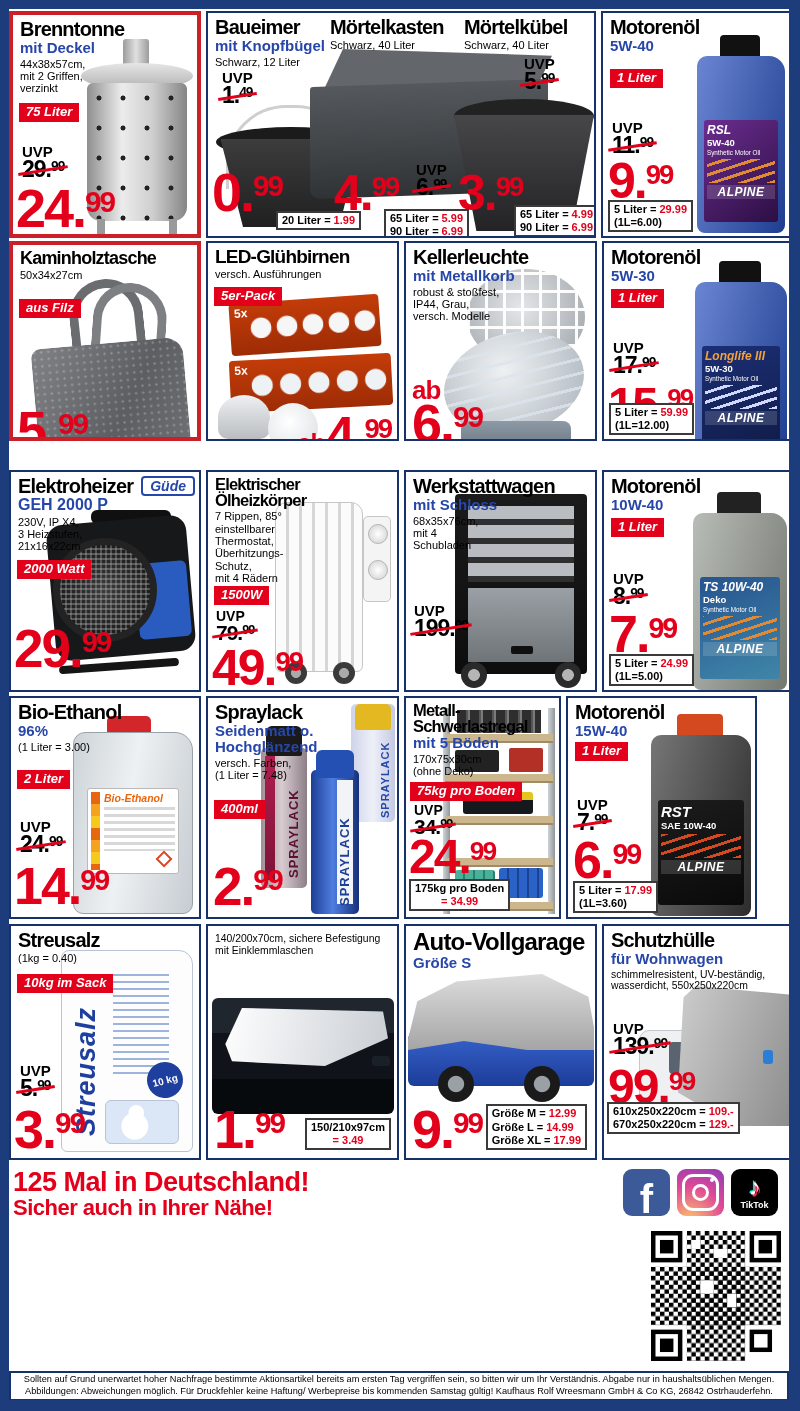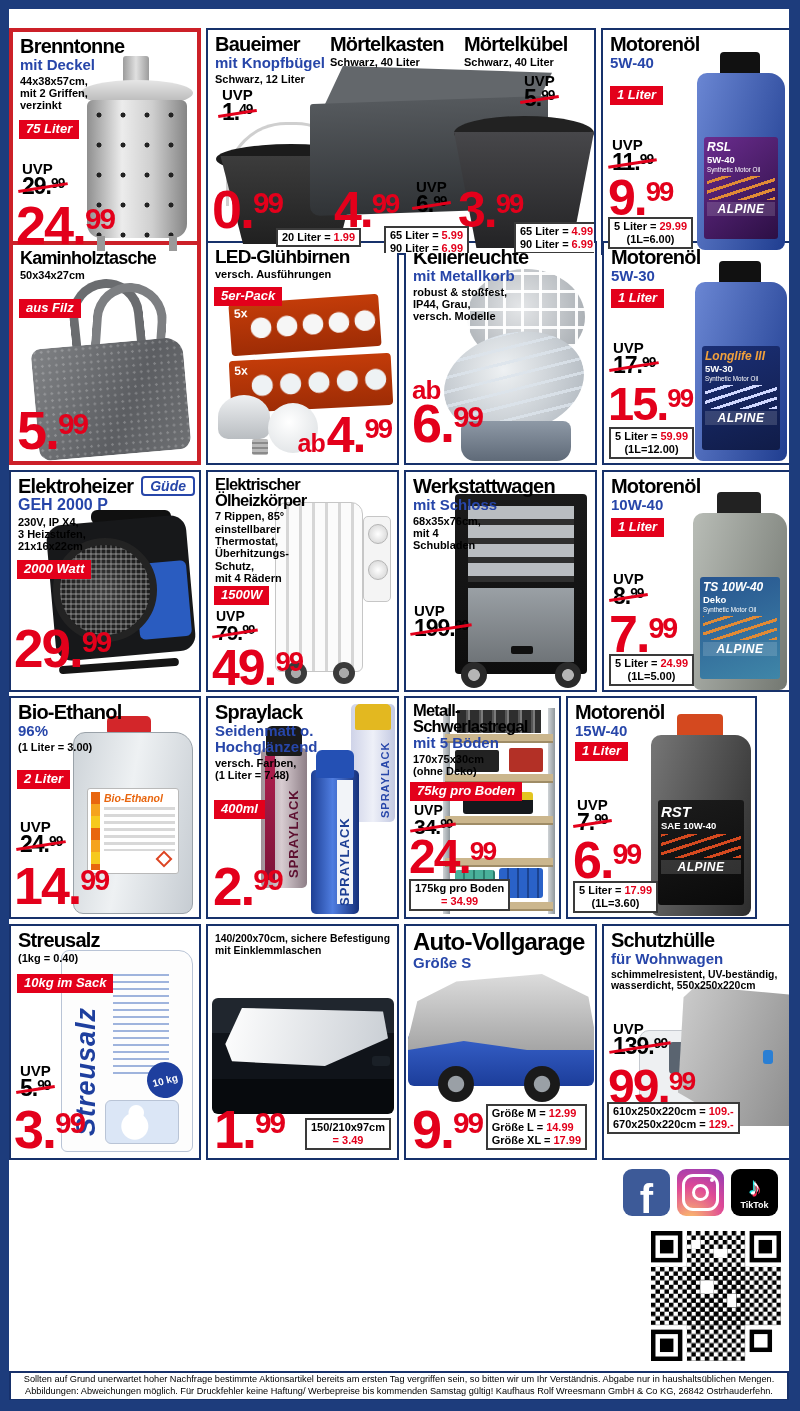--- a/index.html
+++ b/index.html
@@ -5,48 +5,48 @@
   * { box-sizing: border-box; margin: 0; padding: 0; }
   body { font-family: "Liberation Sans", sans-serif; background:#fff; }
   .page { position:relative; width:800px; height:1411px; background:#fff; overflow:hidden; }
   .edge { position:absolute; background:#1d3c7c; z-index:50; }
   .edge.top{left:0;top:0;width:800px;height:9px}
   .edge.left{left:0;top:0;width:9px;height:1411px}
   .edge.right{right:0;top:0;width:11px;height:1411px}
   .edge.bottom{left:0;bottom:0;width:800px;height:11px}
 
   .row{position:absolute;left:9px;display:flex;gap:5px}
-  #row1{top:28px;height:227px}
-  #row2{top:241px;height:224px}
+  #row1{top:11px;height:227px}
+  #row2{top:241px;height:200px}
   #row3{top:470px;height:222px}
   #row4{top:696px;height:223px}
   #row5{top:924px;height:236px}
 
   .tile{position:relative;background:#fff;border:2px solid #17316b;width:192px;height:100%;overflow:hidden}
   .tile.red{border:4px solid #cc2028}
   .tile.wide{width:390px}
 
   .head{position:absolute;top:5px;left:7px;right:5px;z-index:6}
   .title{font-weight:700;font-size:20px;line-height:0.95;letter-spacing:-0.8px;color:#000;white-space:pre-line}
   .sub{color:#2746a9;font-weight:700;font-size:15px;line-height:1.05;margin-top:1px;white-space:pre-line}
-  .desc{font-size:11px;font-weight:700;line-height:1.12;color:#000;margin-top:2px;white-space:pre-line}
+  .desc{font-size:11px;font-weight:400;line-height:1.12;color:#000;margin-top:2px;white-space:pre-line}
   .badge{position:absolute;z-index:7;background:#e3001b;color:#fff;font-weight:700;font-style:italic;font-size:13px;line-height:1.25;padding:1px 7px 2px;white-space:nowrap}
   .uvp{position:absolute;z-index:7;font-weight:700;color:#000;line-height:0.95}
   .uvp-lab{font-size:15px}
   .uvp-val{font-size:23px;position:relative;display:inline-block;letter-spacing:-1px}
   .uvp-sup{font-size:60%;vertical-align:0.45em}
   .uvp-val::after{content:"";position:absolute;left:-4px;right:-4px;top:46%;height:3px;background:#e3001b;transform:rotate(-9deg)}
   .price{position:absolute;z-index:8;color:#e3001b;font-weight:700;letter-spacing:-2px;line-height:0.8;white-space:nowrap}
   .p-sup{font-size:55%;vertical-align:0.5em}
   .ab-in{font-size:50%;letter-spacing:-1px;margin-right:2px}
   .ab-up{display:block;font-size:48%;line-height:0.9;letter-spacing:-1px}
   .fbox{position:absolute;z-index:9;border:2px solid #3a3a3a;background:#fff;padding:1px 4px;font-size:11px;font-weight:700;line-height:1.2;white-space:nowrap}
   .frow{display:flex;gap:3px}
   .fl{color:#000}.fv{color:#e3001b}
-  .fnote{color:#000;text-align:center}
+  .fnote{color:#000;text-align:left}
   .img{position:absolute;z-index:1}
 
   
   .bottle{position:absolute;z-index:1}
   .bcap{position:absolute;top:0;left:26%;width:46%;height:24px;background:var(--cap);border-radius:4px 4px 2px 2px}
   .bbody{position:absolute;top:21px;left:0;right:0;bottom:0;background:linear-gradient(105deg,rgba(255,255,255,.3),rgba(0,0,0,.25)),var(--body);border-radius:10px 16px 8px 8px}
   .blabel{position:absolute;left:7px;right:7px;top:36%;bottom:6%;background:var(--label);border-radius:3px;padding:4px 3px;color:#fff;overflow:hidden}
   .bl1{font-weight:700;font-size:12px;line-height:1;font-style:italic}
   .bl2{font-weight:700;font-size:9.5px;margin-top:1px}
   .bl3{font-size:6.3px;margin-top:1px}
@@ -618,20 +618,24 @@
             <span class="fv">109.-</span>
           </div>
         <div class="frow">
             <span class="fl">670x250x220cm =</span>
             <span class="fv">129.-</span>
           </div>
       </div>
     </section>
   </div>
 
+  <div class="slogan">
+    <div class="slog1">125 Mal in Deutschland!</div>
+    <div class="slog2">Sicher auch in Ihrer Nähe!</div>
+  </div>
 
   <div class="social">
     <div class="sicon fb">
         <span>f</span>
       </div>
     <div class="sicon ig">
       <div class="ig-frame"></div>
       <div class="ig-lens"></div>
       <div class="ig-dot"></div>
     </div>

